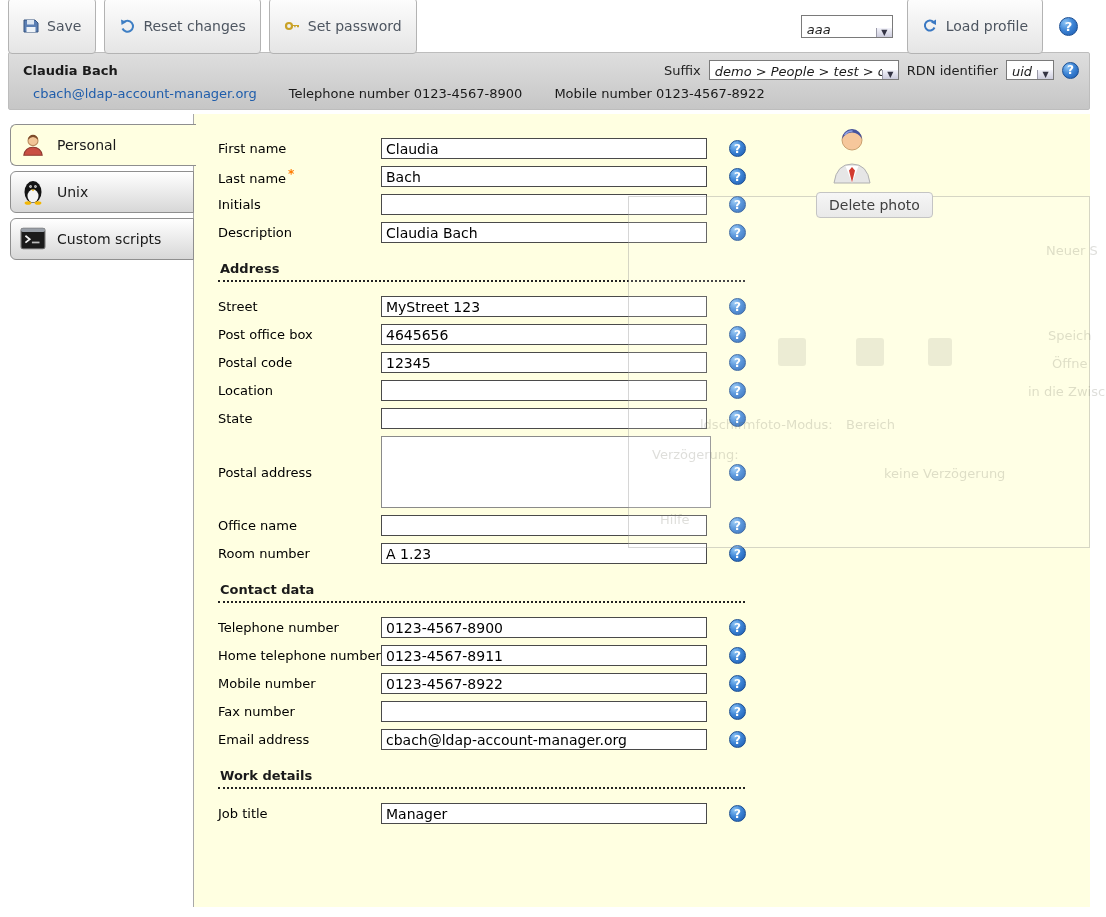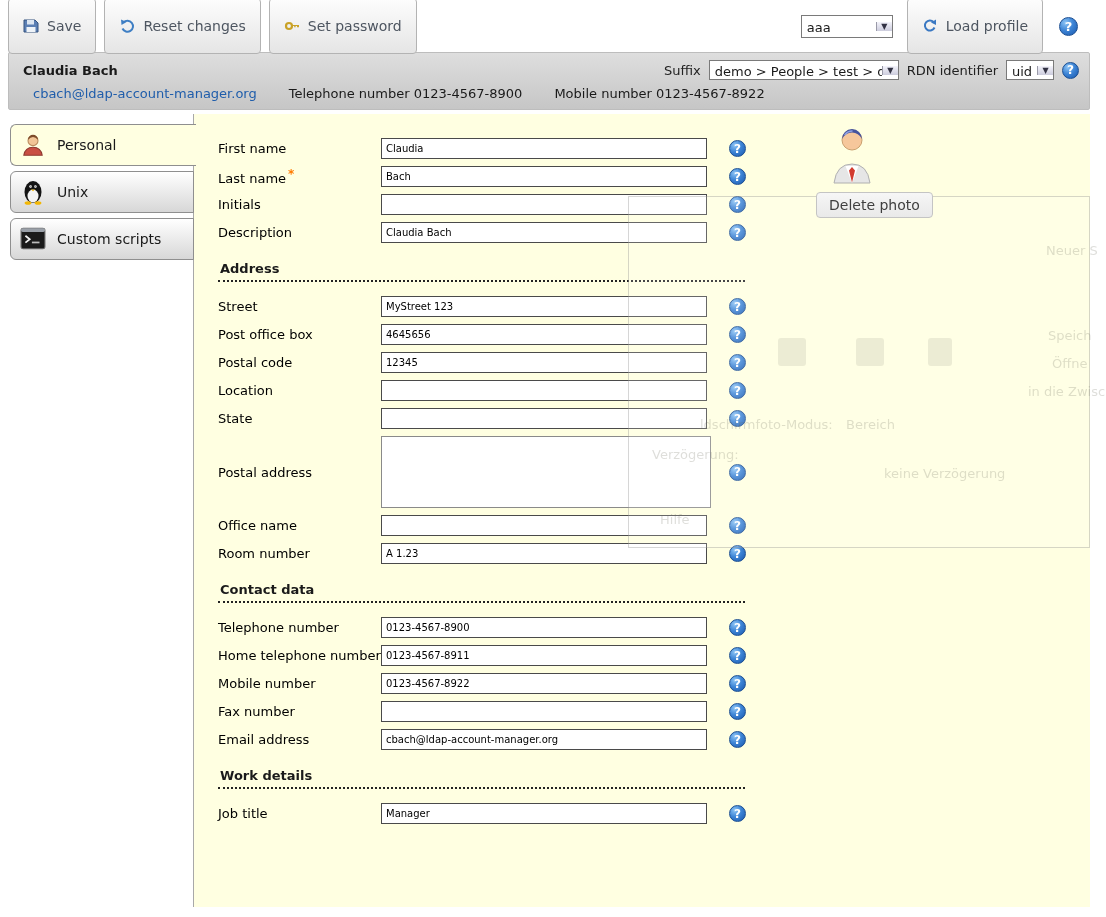--- a/index.html
+++ b/index.html
@@ -21,22 +21,22 @@
     background:linear-gradient(#fdfdfd,#e5e5e5);
     border:1px solid var(--btn-border);border-radius:4px;
     padding:19px 14px;font-size:14px;color:#4d5560;cursor:pointer;
     font-family:inherit;
   }
   .btn .ic{display:inline-flex;width:16px;height:16px;}
   .toolbar .btn + .btn{margin-left:8px;}
   .btn.gap-left{margin-left:24px;}
   .spacer{flex:1;}
   .select{
-    display:inline-flex;align-items:center;background:#fff;
-    border:1px solid #7a7a7a;height:23px;font-size:13px;min-width:0;
+    display:inline-flex;align-items:flex-end;background:#fff;
+    border:1px solid #7a7a7a;height:23px;font-size:13px;min-width:0;font-style:italic;
   }
   .select .txt{padding:3px 5px 0 5px;flex:1;white-space:nowrap;overflow:hidden;}
   .select .arrow{
     width:16px;display:flex;align-items:center;justify-content:center;
     background:linear-gradient(#f4f4fb,#ccccdd);border-left:1px solid #9a9aa8;
     font-size:8px;color:#334;
   }
   .profile-select{width:92px;margin-right:14px;}
   .help{
     width:17px;height:17px;border-radius:50%;
@@ -79,21 +79,21 @@
   }
   
   .row{
     display:grid;grid-template-columns:163px 326px 50px;
     align-items:center;margin-bottom:7px;
   }
   .lbl{font-size:13px;color:#000;}
   .req{color:#ff7a00;font-weight:bold;font-size:12px;margin-left:2px;}
   .inp{
     height:21px;border:1px solid var(--border-dark);background:#fff;
-    font-family:inherit;font-size:10px;padding:1px 4px;width:326px;
+    font-family:inherit;font-size:14px;padding:1px 4px;width:326px;
   }
   .ta{
     height:72px;width:330px;border:1px solid #8a8a8a;background:#fff;
     font-family:inherit;font-size:14px;padding:2px 4px;resize:none;
   }
   .row .help{margin-left:22px;}
   .section{margin-top:18px;}
   .sec-title{
     font-weight:bold;font-size:13px;width:527px;
     border-bottom:2px dotted #222;padding:0 0 4px 2px;margin-bottom:14px;

